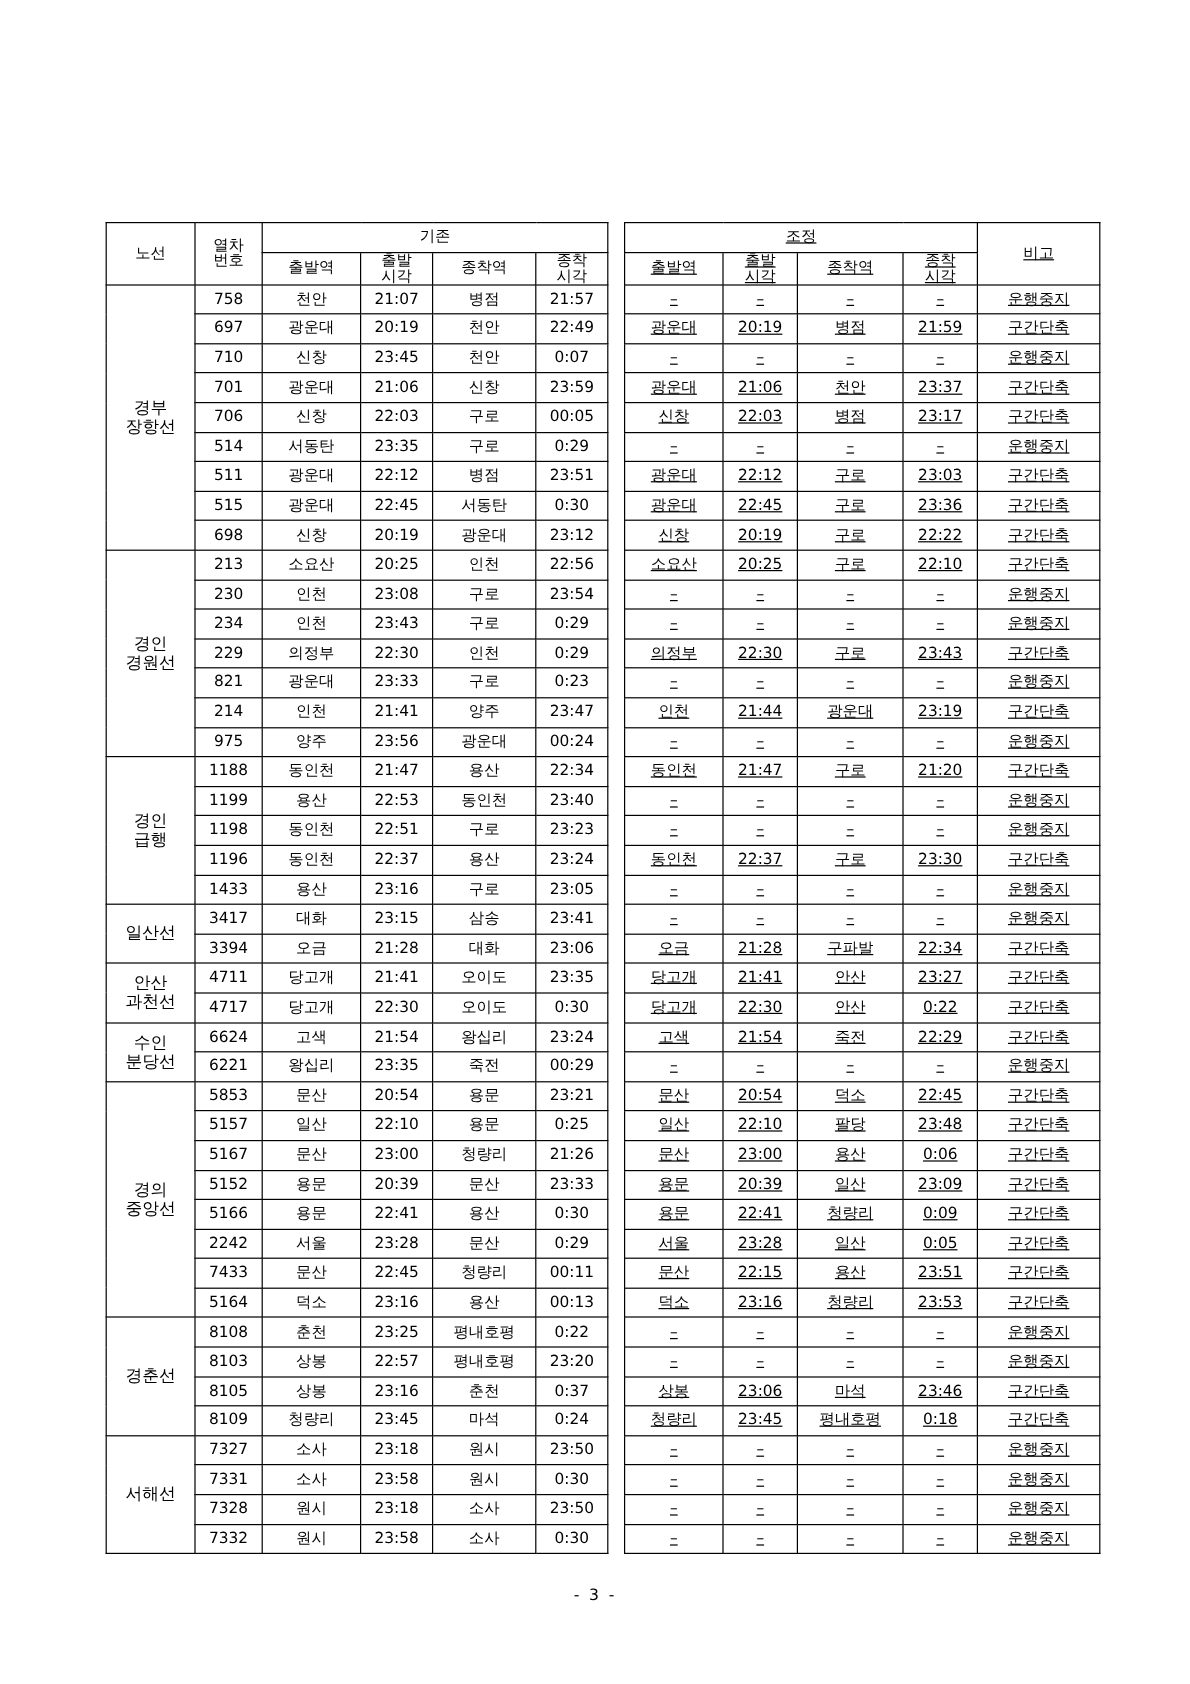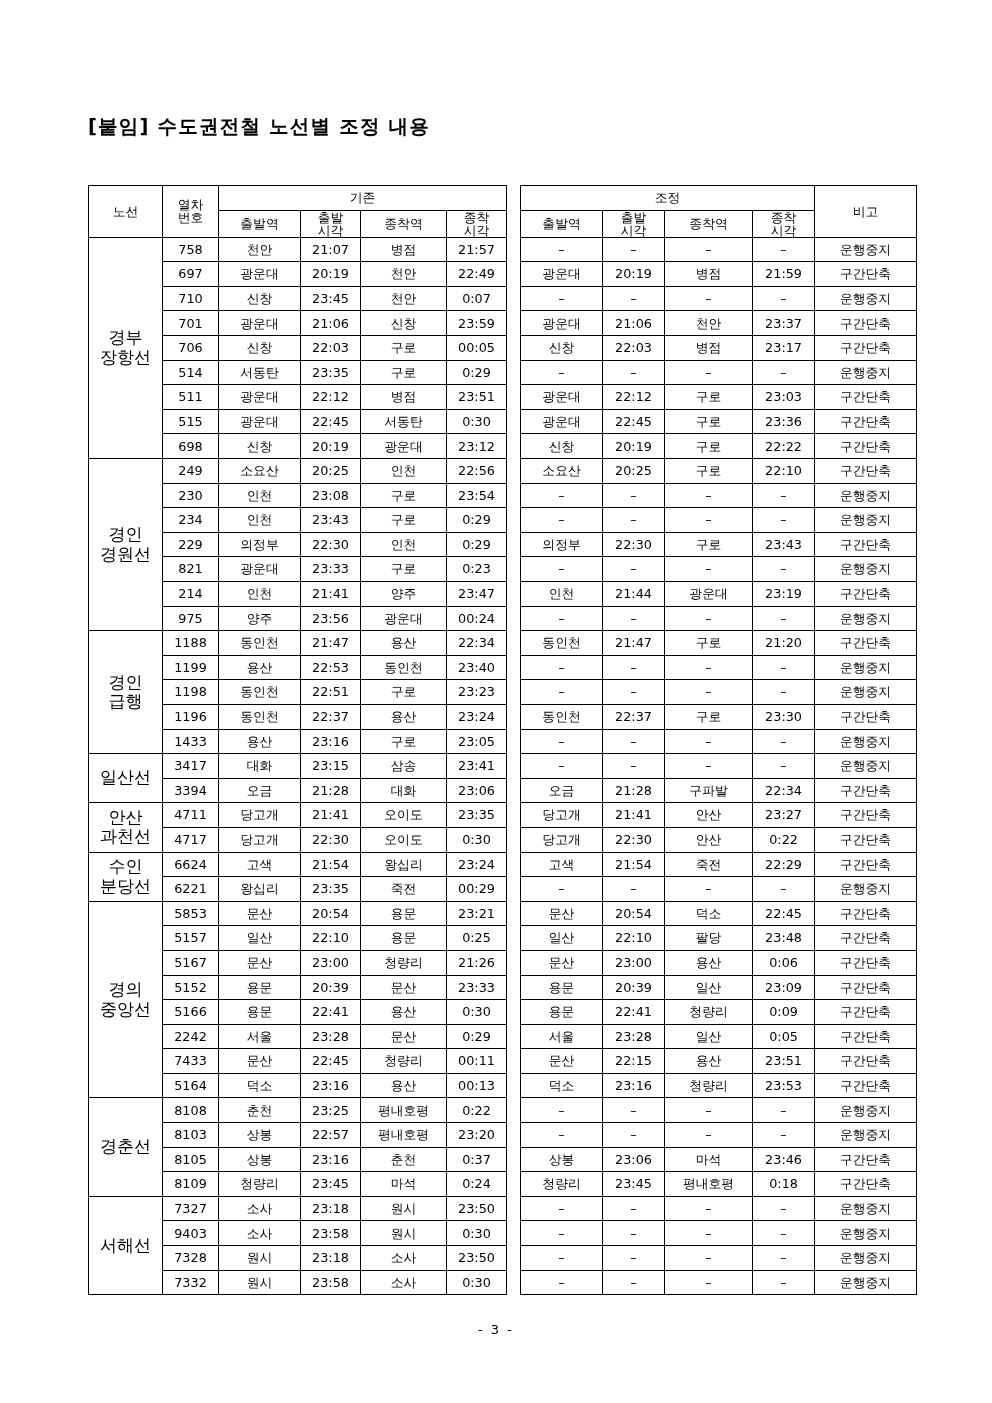--- a/index.html
+++ b/index.html
@@ -70,34 +70,34 @@
   .tbl-left col.c-no    { width: 56px; }
   .tbl-left col.c-dep   { width: 82px; }
   .tbl-left col.c-dept  { width: 60px; }
   .tbl-left col.c-arr   { width: 86px; }
   .tbl-left col.c-arrt  { width: 60px; }
 
   
   .gap { width: 13px; flex: 0 0 13px; }
 
   
-  .tbl-right { width: 396px; }
+  .tbl-right { width: 396px; text-decoration: underline; }
   .tbl-right col.c-dep  { width: 82px; }
   .tbl-right col.c-dept { width: 62px; }
   .tbl-right col.c-arr  { width: 88px; }
   .tbl-right col.c-arrt { width: 62px; }
   .tbl-right col.c-note { width: 102px; }
 
   .hdr-tall { height: 34px; }
   .hdr-grp  { height: 22px; }
   .two-line { line-height: 1.02; }
   .two-line span { display: block; }
 
   .cell-line {
-    font-size: 17px;
+    font-size: 14px;
     line-height: 1.15;
   }
   .cell-line span { display: block; }
 
   .dash { font-size: 12.8px; }
 
   
   .page-footer {
     position: absolute;
     left: 0;
@@ -106,21 +106,20 @@
     text-align: center;
     font-size: 13px;
     letter-spacing: 2px;
   }
 </style>
 </head>
 <body>
 
 <div class="page">
 
-  <div class="doc-title">[붙임] 수도권전철 노선별 조정 내용</div>
 
   <div class="tables-wrap">
 
     <table class="grid tbl-left">
       <colgroup>
         <col class="c-line">
           <col class="c-no">
           <col class="c-dep">
         <col class="c-dept">
           <col class="c-arr">
@@ -214,21 +213,21 @@
             <td>신창</td>
             <td>20:19</td>
             <td>광운대</td>
             <td>23:12</td>
           </tr>
           <tr>
             <td rowspan="7" class="cell-line">
               <span>경인</span>
               <span>경원선</span>
             </td>
-            <td>249</td>
+            <td>213</td>
             <td>소요산</td>
             <td>20:25</td>
             <td>인천</td>
             <td>22:56</td>
           </tr>
           <tr>
             <td>230</td>
             <td>인천</td>
             <td>23:08</td>
             <td>구로</td>
@@ -456,21 +455,21 @@
             <td rowspan="4" class="cell-line">
               <span>서해선</span>
             </td>
             <td>7327</td>
             <td>소사</td>
             <td>23:18</td>
             <td>원시</td>
             <td>23:50</td>
           </tr>
           <tr>
-            <td>9403</td>
+            <td>7331</td>
             <td>소사</td>
             <td>23:58</td>
             <td>원시</td>
             <td>0:30</td>
           </tr>
           <tr>
             <td>7328</td>
             <td>원시</td>
             <td>23:18</td>
             <td>소사</td>

